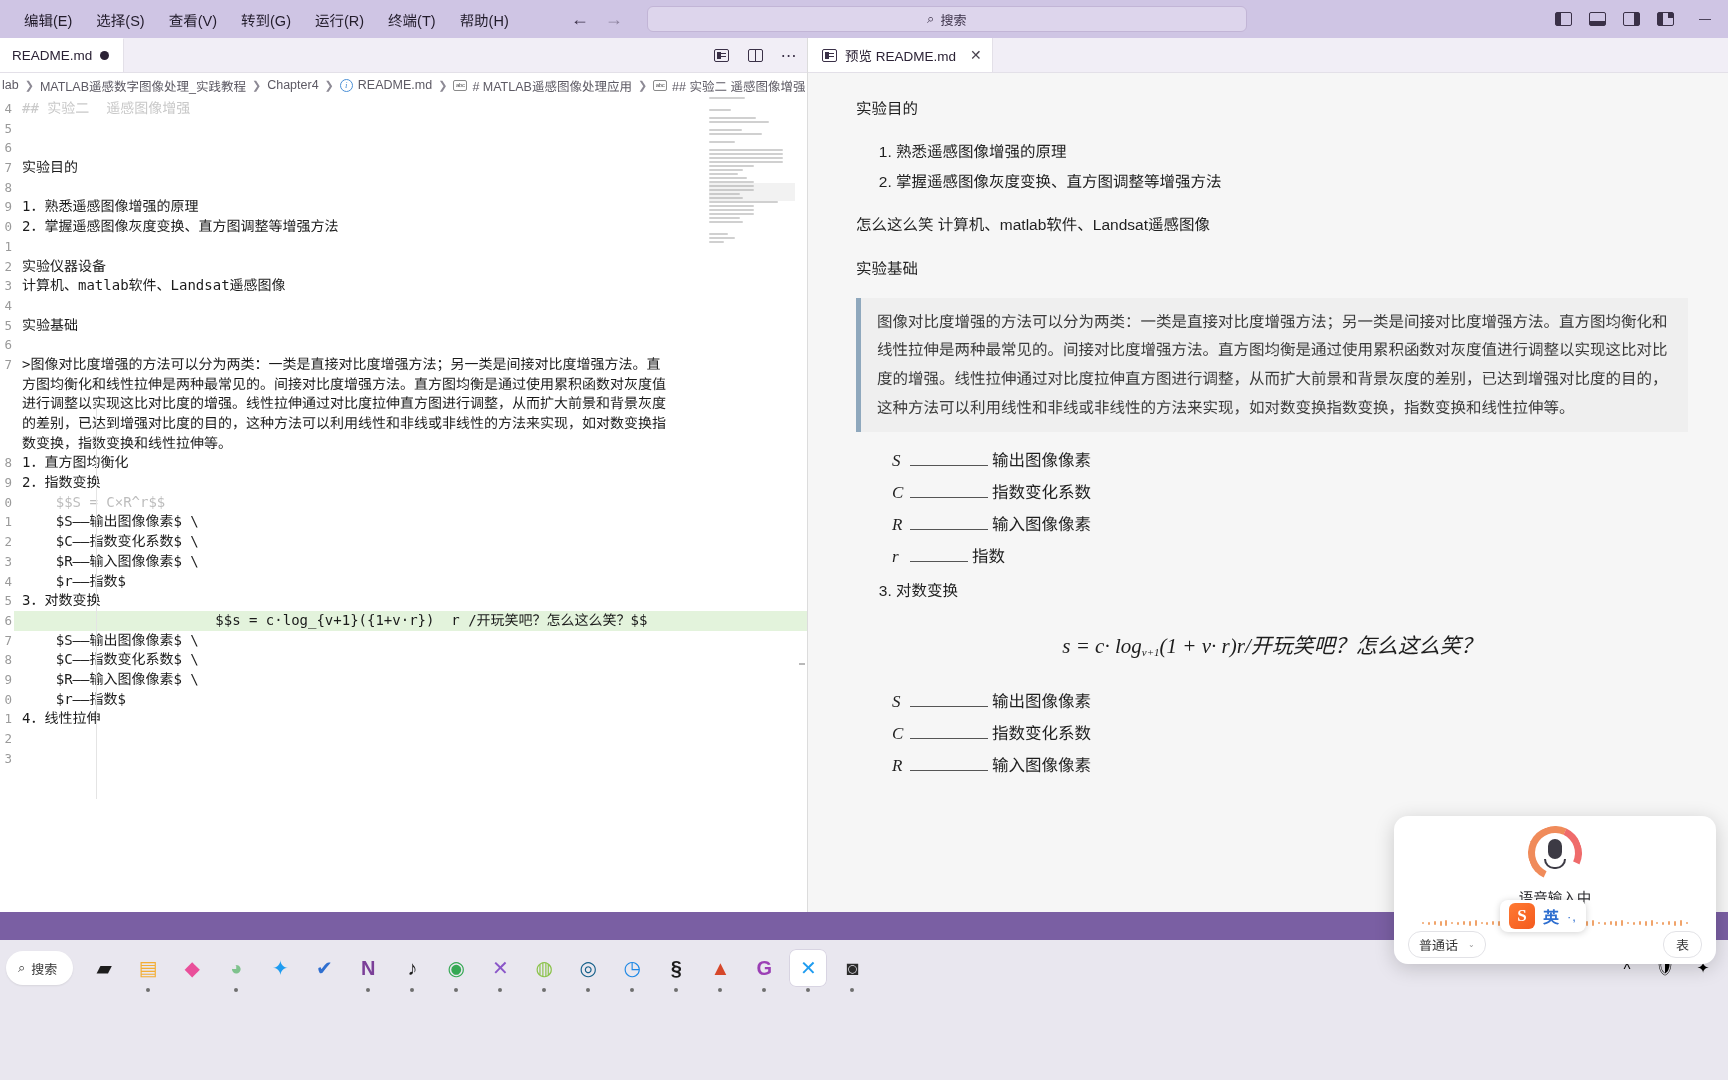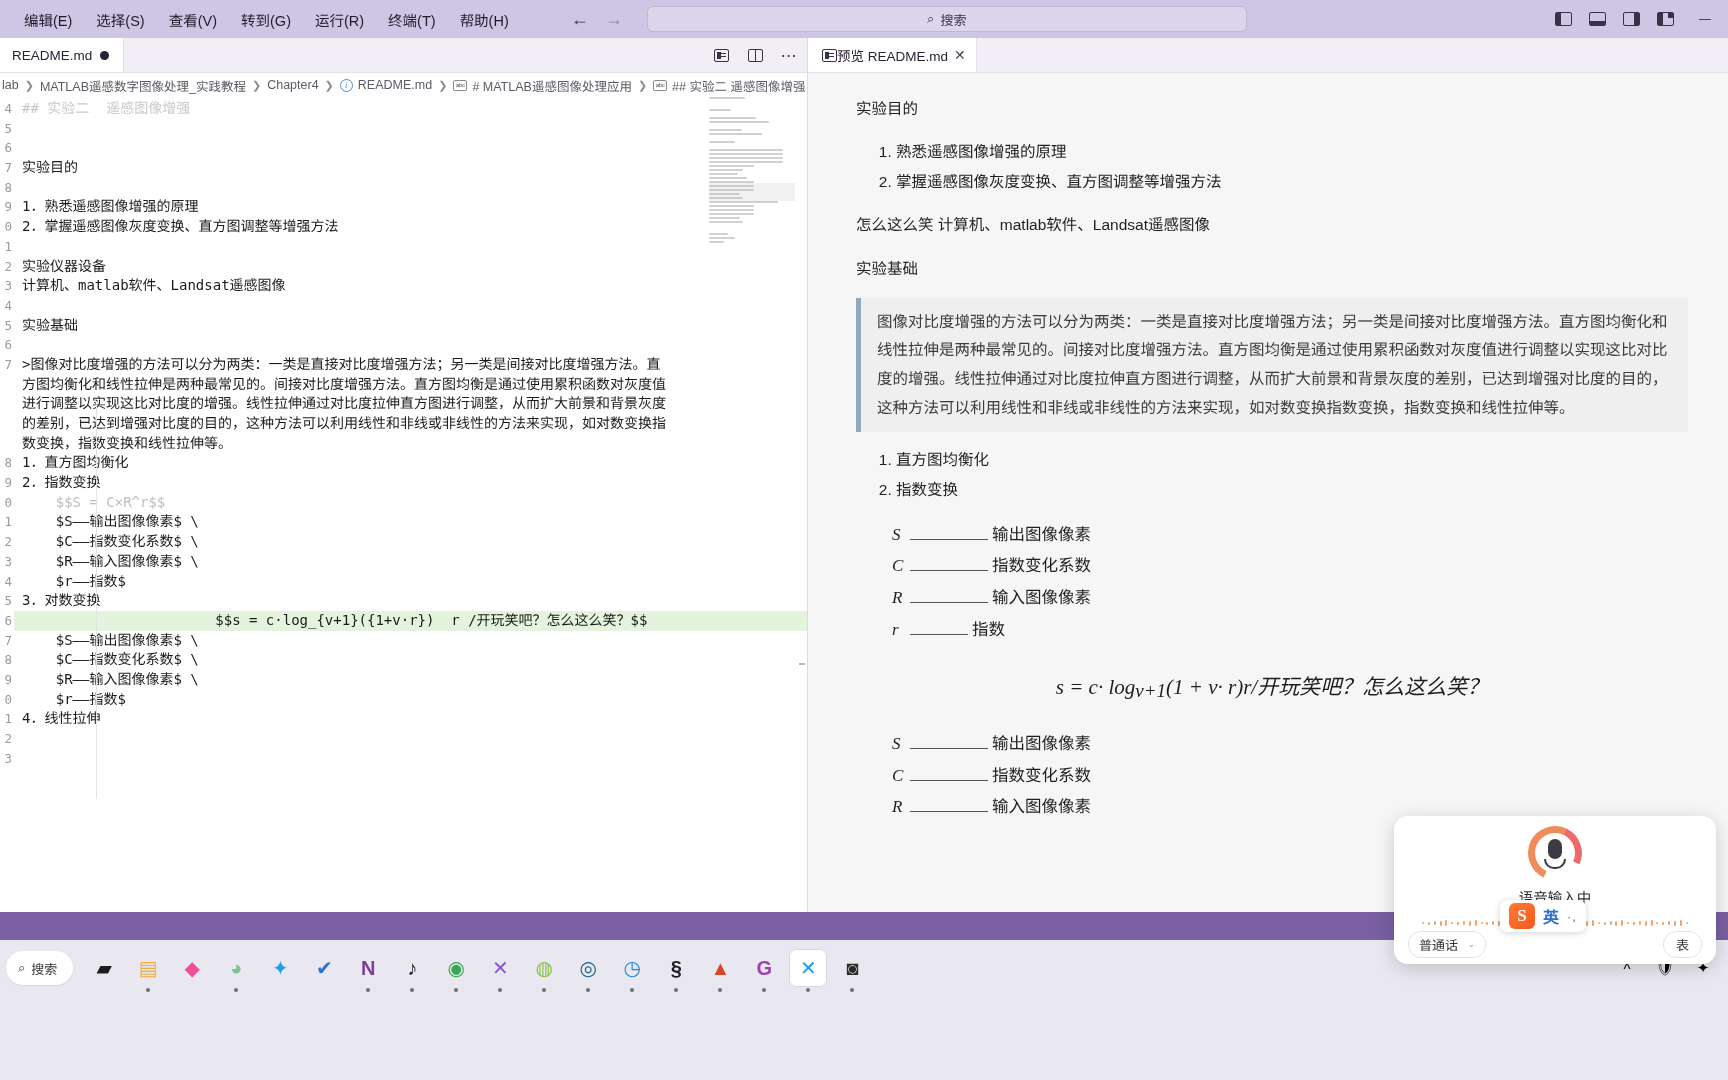--- a/index.html
+++ b/index.html
@@ -131,38 +131,38 @@
 
   
   .right-group {
     position: absolute; top: 38px; left: 808px; width: 920px; height: 874px; background: #ffffff;
   }
   .preview-tabrow {
     height: 35px; background: #f1eef6; display: flex; align-items: stretch;
     border-bottom: 1px solid #e3e0e8;
   }
   .ptab {
-    display: flex; align-items: center; padding: 0 10px 0 14px;
+    display: flex; align-items: center; gap: 8px; padding: 0 10px 0 14px;
     background: #ffffff; font-size: 13.5px; color: #2b2235; border-right: 1px solid #e3e0e8;
   }
   .ptab .close { font-size: 14px; color: #4a4450; margin-left: 6px; }
   .md-body {
     height: 839px; background: #f6f6f6; overflow: hidden;
     padding: 22px 40px 0 48px; color: #1f1f1f; font-size: 15.5px; line-height: 1.75;
   }
   .md-p { margin: 0 0 16px 0; }
   .md-ol { margin: 0 0 16px 0; padding-left: 40px; }
   .md-ol li { margin: 0 0 3px 0; }
   .md-quote {
     margin: 0 0 14px 0; padding: 10px 14px 10px 16px;
     border-left: 5px solid #8fa8bd; background: #efefef; color: #3c3c3c;
     line-height: 1.85;
   }
   .katex-line { text-align: center; margin: 24px 0 22px 0; font-family: "Liberation Serif", serif; font-size: 21px; font-style: italic; color: #1d1d1d;}
-  .sub { font-size: 19px; vertical-align: -3px; font-style: italic; text-align: center; }
+  .sub { font-size: 11px; vertical-align: -3px; font-style: italic; text-align: center; }
   .sup { font-size: 13px; vertical-align: 7px; font-style: italic; }
   .defs { margin: 0 0 6px 36px; }
   .defrow { display: flex; align-items: baseline; font-size: 17px; margin-bottom: 2px; }
   .defsym { font-family: "Liberation Serif", serif; font-style: italic; width: 16px; }
   .defdash { display: inline-block; width: 78px; border-bottom: 1.4px solid #555; margin: 0 0 5px 2px; }
   .deftext { font-size: 16.5px; margin-left: 4px; }
 
   
   .statusbar {
     position: absolute; left: 0; top: 912px; width: 1728px; height: 28px;
@@ -447,24 +447,20 @@
       <ol class="md-ol">
         <li>熟悉遥感图像增强的原理</li>
         <li>掌握遥感图像灰度变换、直方图调整等增强方法</li>
       </ol>
 
       <p class="md-p">怎么这么笑 计算机、matlab软件、Landsat遥感图像</p>
       <p class="md-p">实验基础</p>
 
       <div class="md-quote">图像对比度增强的方法可以分为两类：一类是直接对比度增强方法；另一类是间接对比度增强方法。直方图均衡化和线性拉伸是两种最常见的。间接对比度增强方法。直方图均衡是通过使用累积函数对灰度值进行调整以实现这比对比度的增强。线性拉伸通过对比度拉伸直方图进行调整，从而扩大前景和背景灰度的差别，已达到增强对比度的目的，这种方法可以利用线性和非线或非线性的方法来实现，如对数变换指数变换，指数变换和线性拉伸等。</div>
 
-      <ol class="md-ol">
-        <li>直方图均衡化</li>
-        <li>指数变换</li>
-      </ol>
 
 
       <div class="defs">
         <div class="defrow">
           <span class="defsym">S</span>
           <span class="defdash"></span>
           <span class="deftext">输出图像像素</span>
         </div>
         <div class="defrow">
           <span class="defsym">C</span>
@@ -476,20 +472,23 @@
           <span class="defdash"></span>
           <span class="deftext">输入图像像素</span>
         </div>
         <div class="defrow">
           <span class="defsym">r</span>
           <span class="defdash" style="width:58px"></span>
           <span class="deftext">指数</span>
         </div>
       </div>
 
+      <ol class="md-ol" start="3" style="margin-bottom:0">
+        <li>对数变换</li>
+      </ol>
 
       <div class="katex-line">
         <span>s = c· log</span><span class="sub">v+1</span><span>(1 + v· r)r/开玩笑吧？怎么这么笑？</span>
       </div>
 
       <div class="defs">
         <div class="defrow">
           <span class="defsym">S</span>
           <span class="defdash"></span>
           <span class="deftext">输出图像像素</span>

